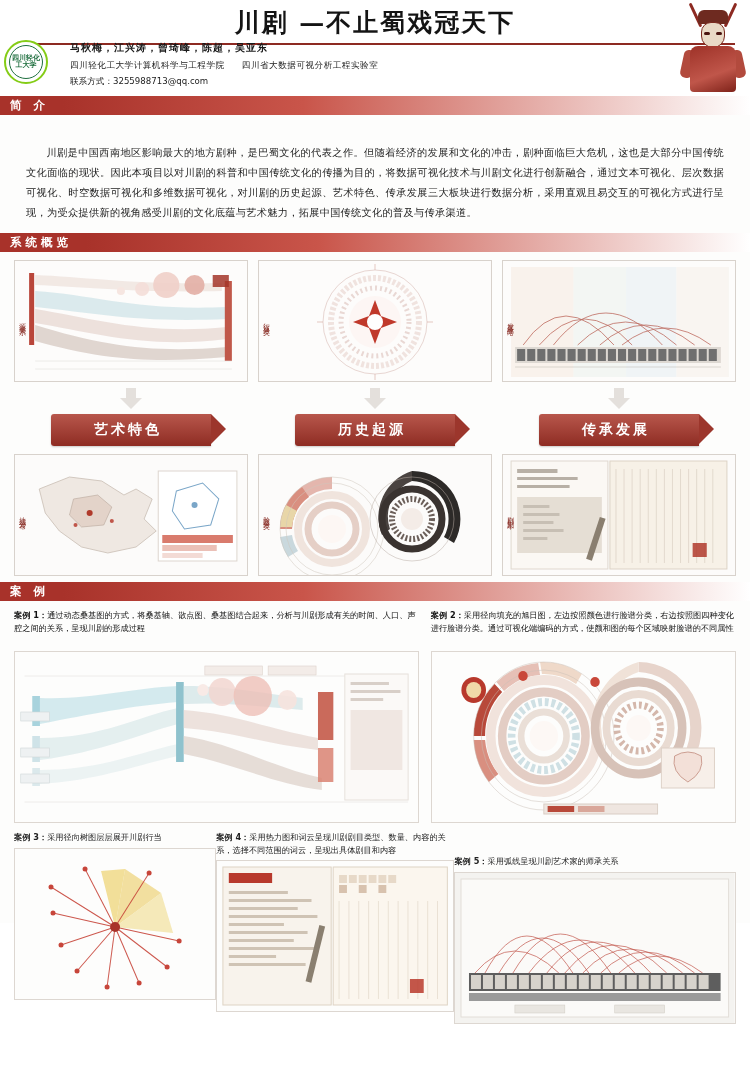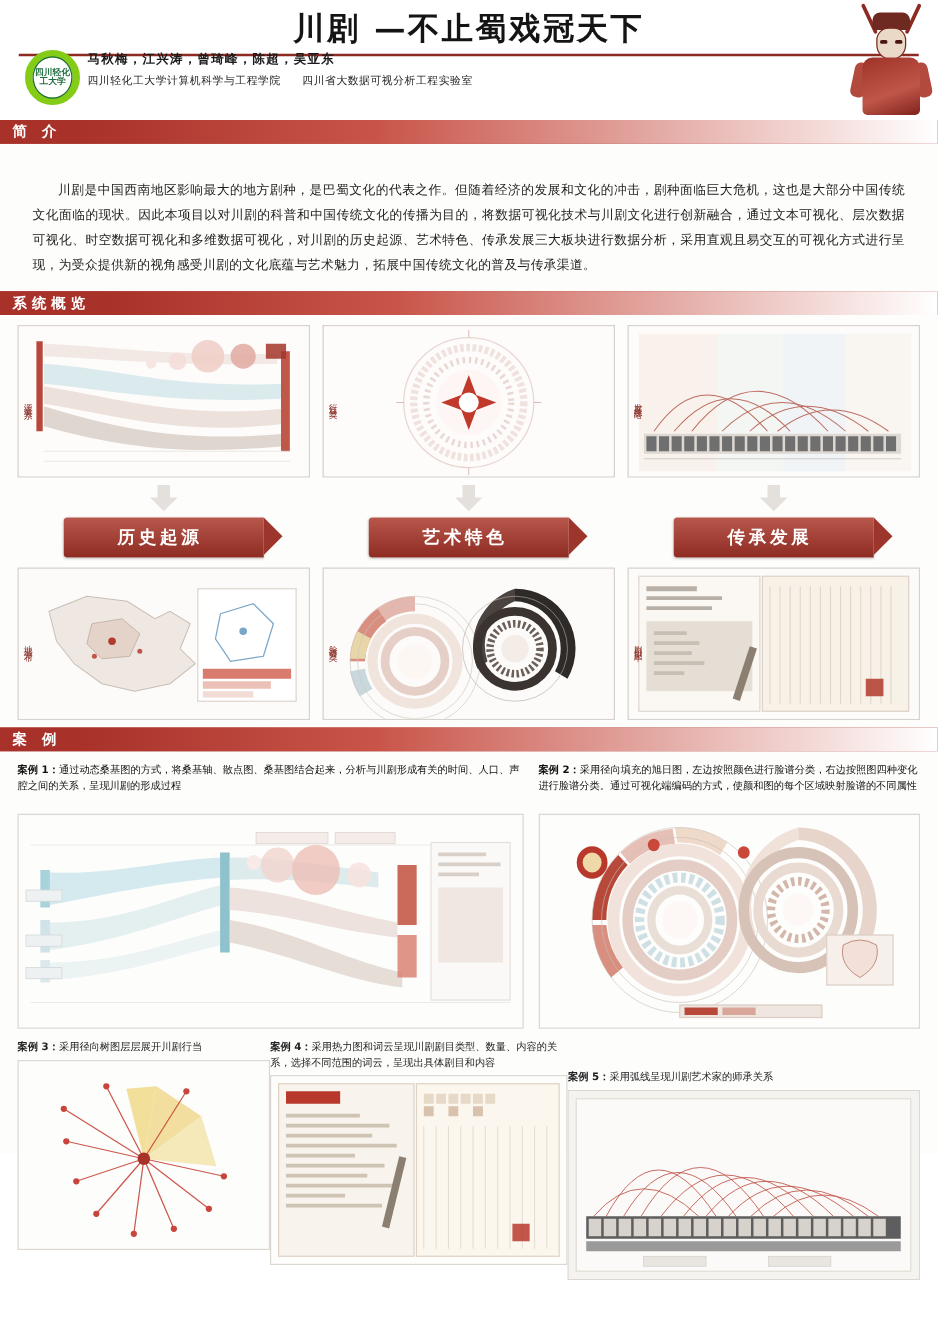--- a/index.html
+++ b/index.html
@@ -61,24 +61,24 @@
     letter-spacing: .5px;
   }
   .affil span { margin-right: 14px; }
   .contact {
     font-size: 8.6px;
     color: #222;
   }
   
   .seal {
     position: absolute;
-    left: 20px; top: 40px;
+    left: 4px; top: 40px;
     width: 44px; height: 44px;
     border-radius: 50%;
-    border: 6px solid #84cc16;
+    border: 2px solid #84cc16;
     display: flex; align-items: center; justify-content: center;
     background: #fff;
   }
   .seal-inner {
     width: 34px; height: 34px;
     border-radius: 50%;
     border: 1px solid #1f6f3f;
     display: flex; align-items: center; justify-content: center;
     font-size: 7px;
     color: #1f6f3f;
@@ -271,20 +271,21 @@
     <div class="seal">
       <div class="seal-inner">四川轻化工大学</div>
     </div>
 
     <div class="authors-block">
       <div class="authors-names">马秋梅，江兴涛，曾琦峰，陈超，吴亚东</div>
       <div class="affil">
         <span>四川轻化工大学计算机科学与工程学院</span>
         <span>四川省大数据可视分析工程实验室</span>
       </div>
+      <div class="contact">联系方式：3255988713@qq.com</div>
     </div>
 
     <div class="mask-figure">
       <div class="plume-l"></div>
         <div class="plume-r"></div>
       <div class="hat"></div>
       <div class="face"></div>
       <div class="arm-l"></div>
         <div class="arm-r"></div>
       <div class="body"></div>
@@ -409,24 +410,24 @@
       <div class="arrow-col">
           <div class="down-arrow"></div>
         </div>
       <div class="arrow-col">
           <div class="down-arrow"></div>
         </div>
     </div>
 
     <div class="banner-row">
       <div class="banner-col">
+        <div class="banner">艺术特色</div>
+      </div>
+      <div class="banner-col">
         <div class="banner">历史起源</div>
-      </div>
-      <div class="banner-col">
-        <div class="banner">艺术特色</div>
       </div>
       <div class="banner-col">
         <div class="banner">传承发展</div>
       </div>
     </div>
 
     <div class="ov-row">
 
       <div class="ov-cell">
         <div class="vlabel">地域分布</div>

